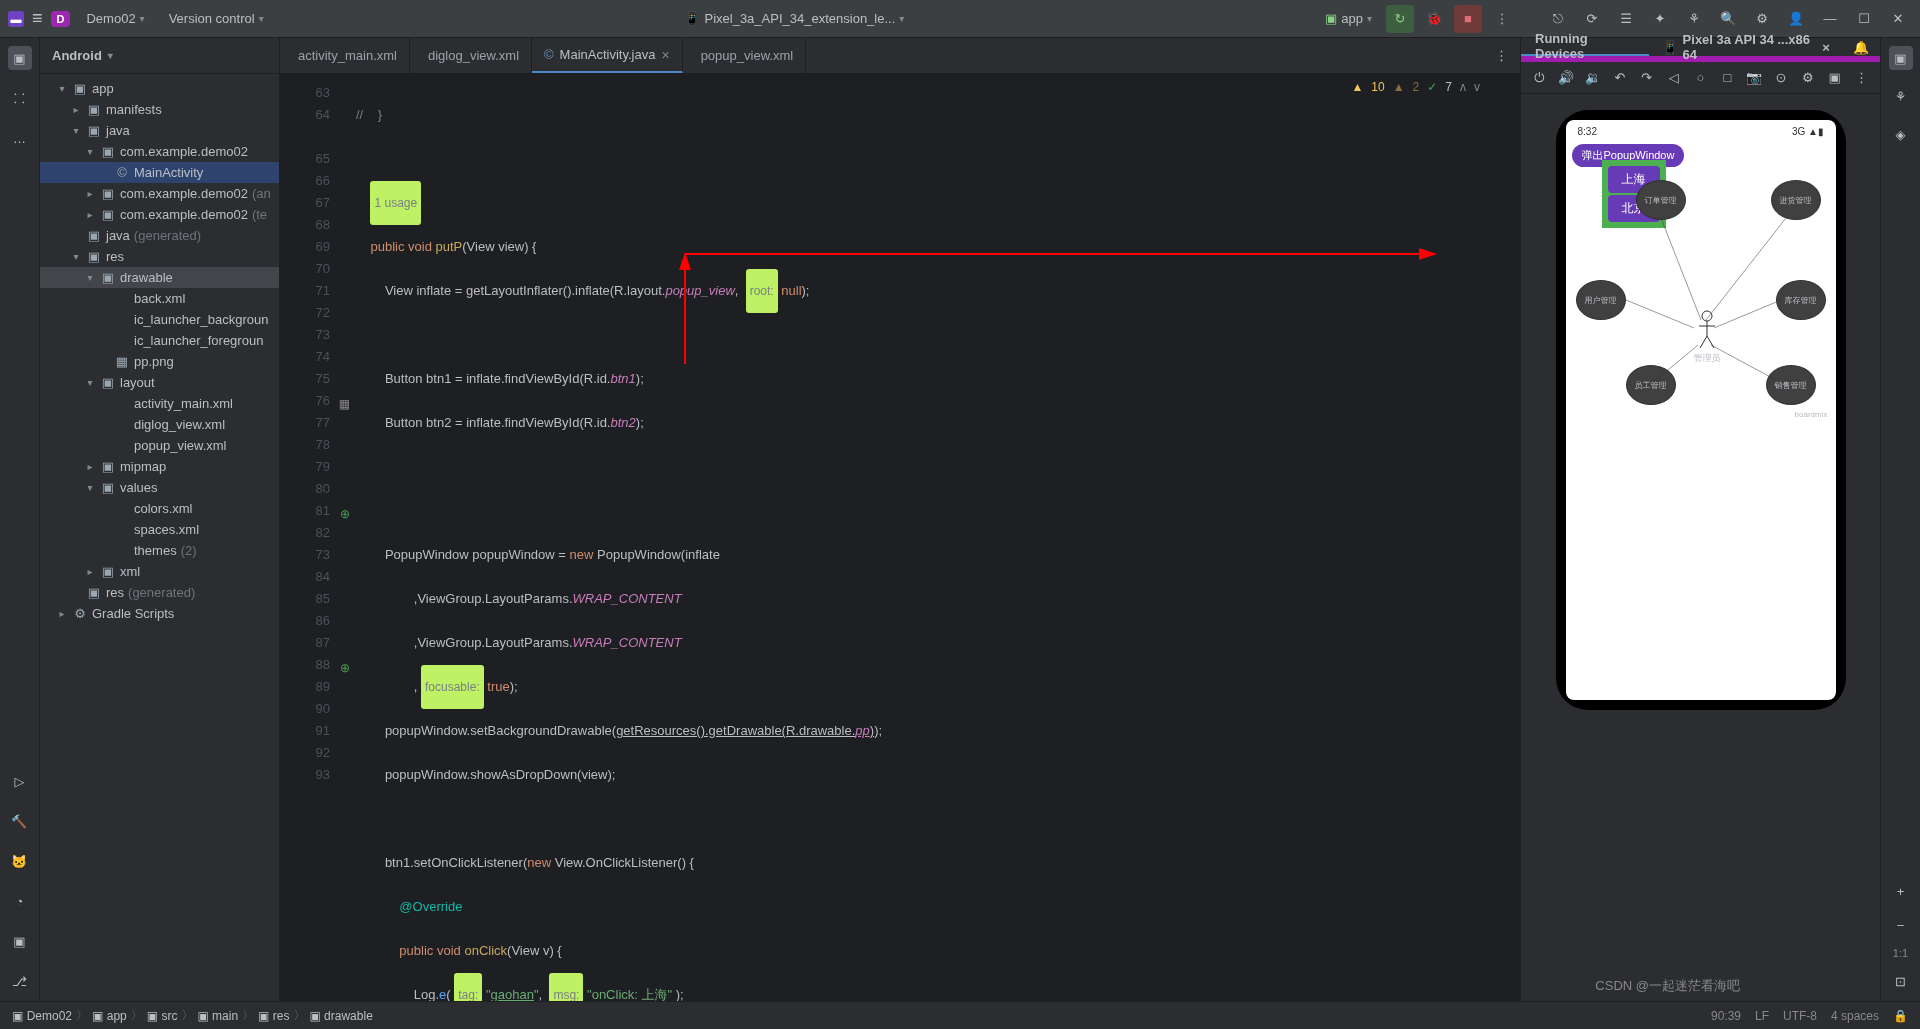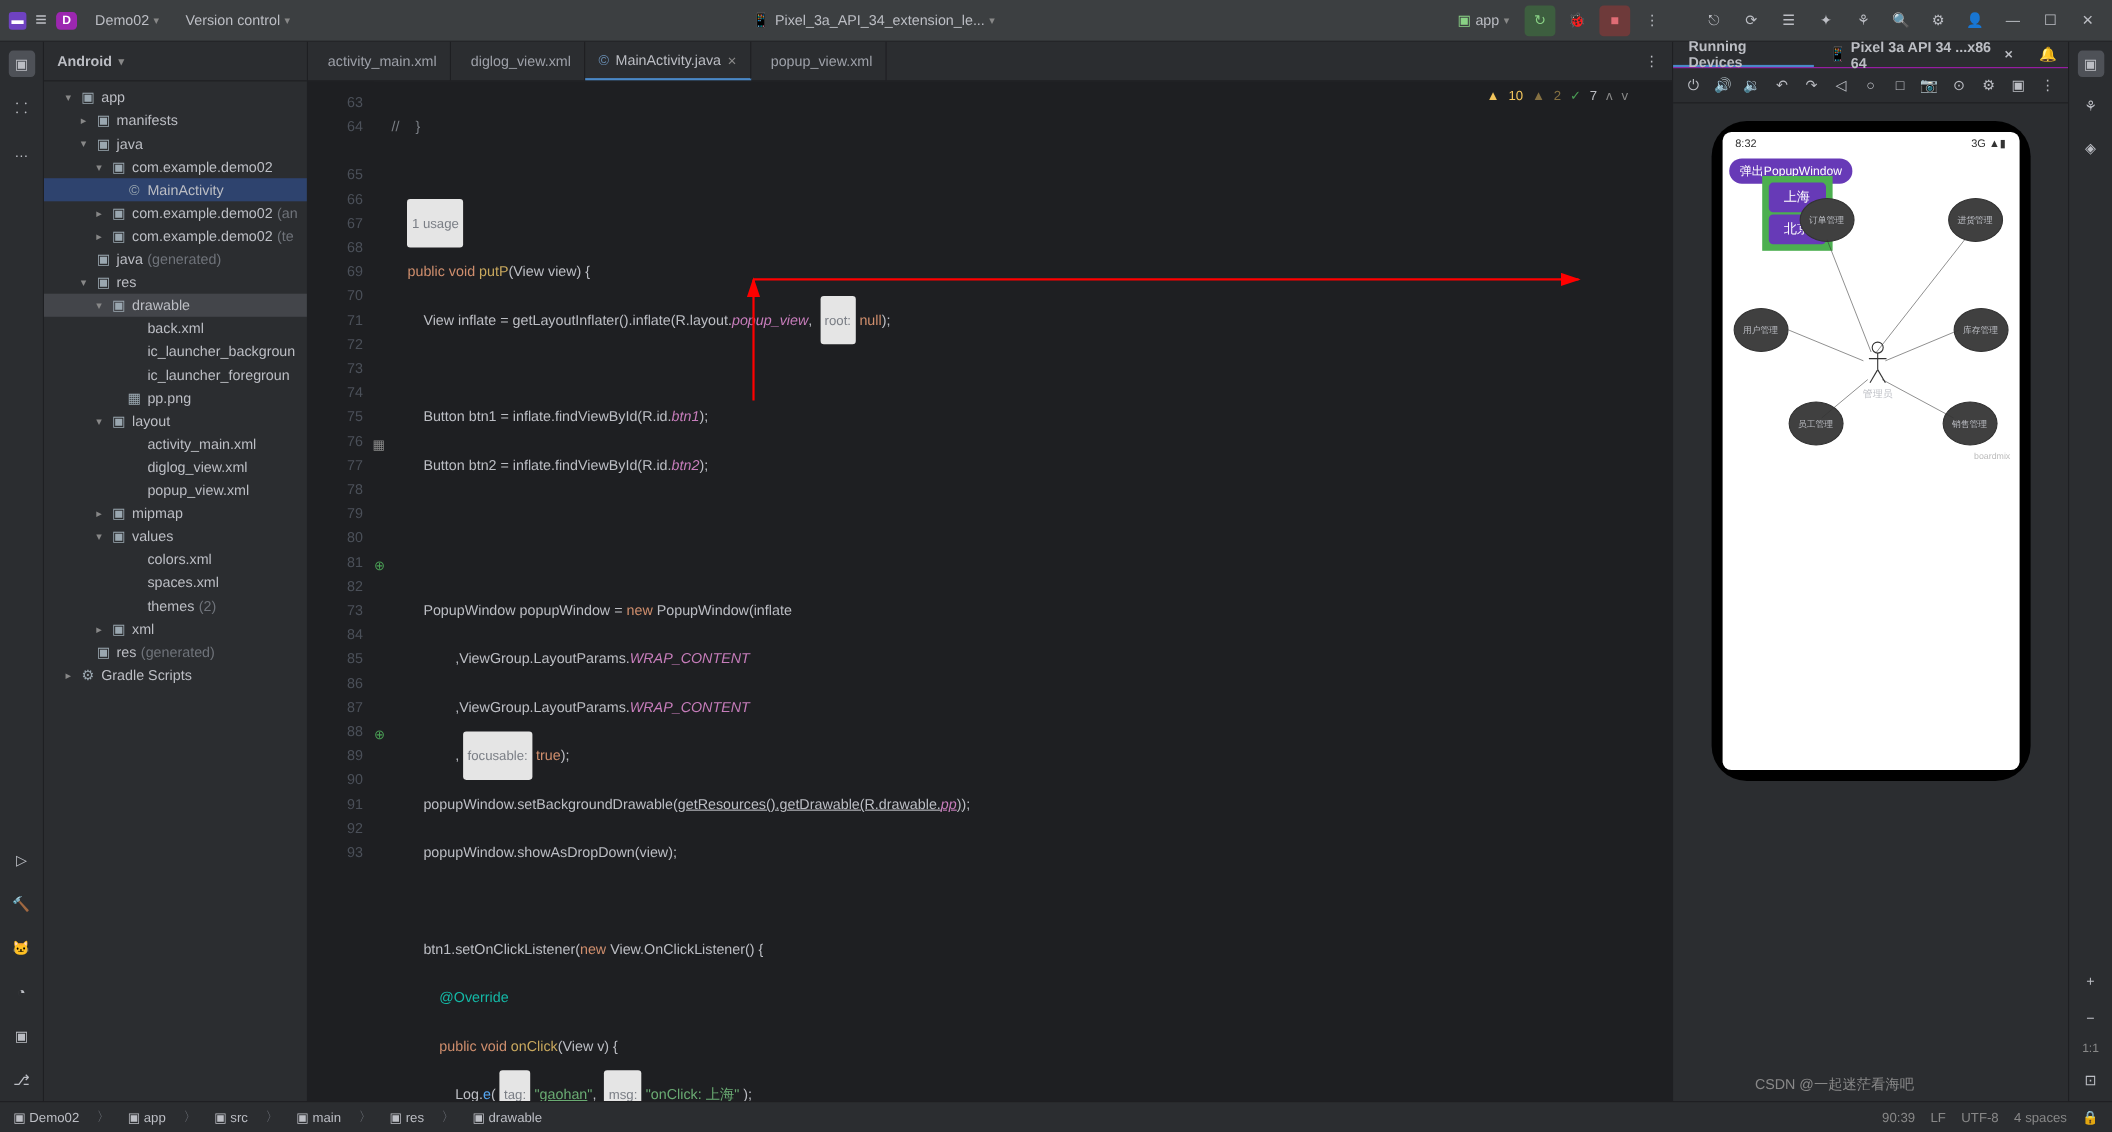--- a/index.html
+++ b/index.html
@@ -45,47 +45,47 @@
 .gutter-mark { position:absolute; right:-20px; top:3px; color:#499c54; font-size:12px; }
 .code { flex:1; padding:8px 0; font-family:'Consolas',monospace; font-size:13px; line-height:22px; white-space:pre; overflow:hidden; }
 .code-line { height:22px; padding-left:16px; }
 .c-comment { color:#7a7e85; }
 .c-keyword { color:#cf8e6d; }
 .c-method { color:#56a8f5; }
 .c-method-decl { color:#c8a85e; }
 .c-string { color:#6aab73; }
 .c-field { color:#c77dbb; font-style:italic; }
 .c-const { color:#c77dbb; font-style:italic; }
-.c-hint { color:#7a7e85; font-size:12px; background:#e5e5e5; padding:15px 4px; border-radius:3px; }
+.c-hint { color:#7a7e85; font-size:12px; background:#bef264; padding:15px 4px; border-radius:3px; }
 .c-anno { color:#14b8a6; }
 .inspect { position:absolute; top:6px; right:40px; display:flex; align-items:center; gap:8px; font-size:12px; }
 .insp-warn { color:#f2c55c; }
 .insp-weak { color:#857042; }
 .insp-ok { color:#499c54; }
 .right-panel { width:360px; background:#2b2d30; border-left:1px solid #1e1f22; display:flex; flex-direction:column; }
-.rp-header { height:24px; display:flex; align-items:center; border-bottom:1px solid #a21caf; }
+.rp-header { height:24px; display:flex; align-items:center; border-bottom:6px solid #a21caf; }
 .rp-tab { padding:0 14px; height:100%; display:flex; align-items:center; cursor:pointer; font-weight:600; }
 .rp-tab.active { border-bottom:2px solid #4a88c7; }
 .rp-toolbar { height:32px; display:flex; align-items:center; gap:6px; padding:0 8px; border-bottom:1px solid #1e1f22; }
 .rp-tbtn { width:22px; height:22px; display:flex; align-items:center; justify-content:center; cursor:pointer; color:#bcbec4; font-size:13px; }
 .device-canvas { flex:1; display:flex; align-items:flex-start; justify-content:center; padding:16px 0; position:relative; }
 .phone { width:290px; height:600px; background:#000; border-radius:32px; padding:10px; position:relative; }
 .phone-screen { width:100%; height:100%; background:#fff; border-radius:8px; overflow:hidden; position:relative; }
 .phone-status { height:22px; display:flex; align-items:center; justify-content:space-between; padding:0 12px; font-size:10px; color:#333; }
 .popup-btn { background:#673ab7; color:#fff; border-radius:14px; padding:4px 10px; font-size:11px; margin:2px 6px; display:inline-block; }
 .popup-menu { position:absolute; top:40px; left:8px; background:#4caf50; padding:4px;margin-left:28px; }
 .popup-item { background:#673ab7; color:#fff; padding:5px 14px; margin:2px; border-radius:4px; font-size:12px; }
 .diagram { position:absolute; top:60px; left:0; right:0; }
 .bubble { position:absolute; border:1px solid #333; border-radius:50%; width:50px; height:40px; display:flex; align-items:center; justify-content:center; font-size:8px; background:#404040; }
 .stick { position:absolute; left:128px; top:130px; font-size:9px; text-align:center; }
 .right-rail { width:40px; background:#2b2d30; border-left:1px solid #1e1f22; display:flex; flex-direction:column; align-items:center; padding-top:8px; gap:14px; }
 .right-rail-bottom { margin-top:auto; margin-bottom:8px; display:flex; flex-direction:column; gap:10px; align-items:center; }
 .zoom-txt { font-size:11px; color:#888; }
 .statusbar { height:28px; background:#2b2d30; border-top:1px solid #1e1f22; display:flex; align-items:center; padding:0 12px; font-size:12px; }
-.breadcrumb { display:flex; align-items:center; gap:16px; }
+.breadcrumb { display:flex; align-items:center; gap:4px; }
 .bc-sep { color:#6f737a; }
 .status-right { margin-left:auto; display:flex; align-items:center; gap:14px; color:#888; }
 .watermark { position:absolute; bottom:34px; right:180px; color:#888; font-size:13px; }
 svg.arrow { position:absolute; top:170px; left:395px; width:780px; height:130px; pointer-events:none; z-index:10; }
 </style>
 </head>
 <body>
 
 <div class="titlebar">
   <div class="tb-left">

